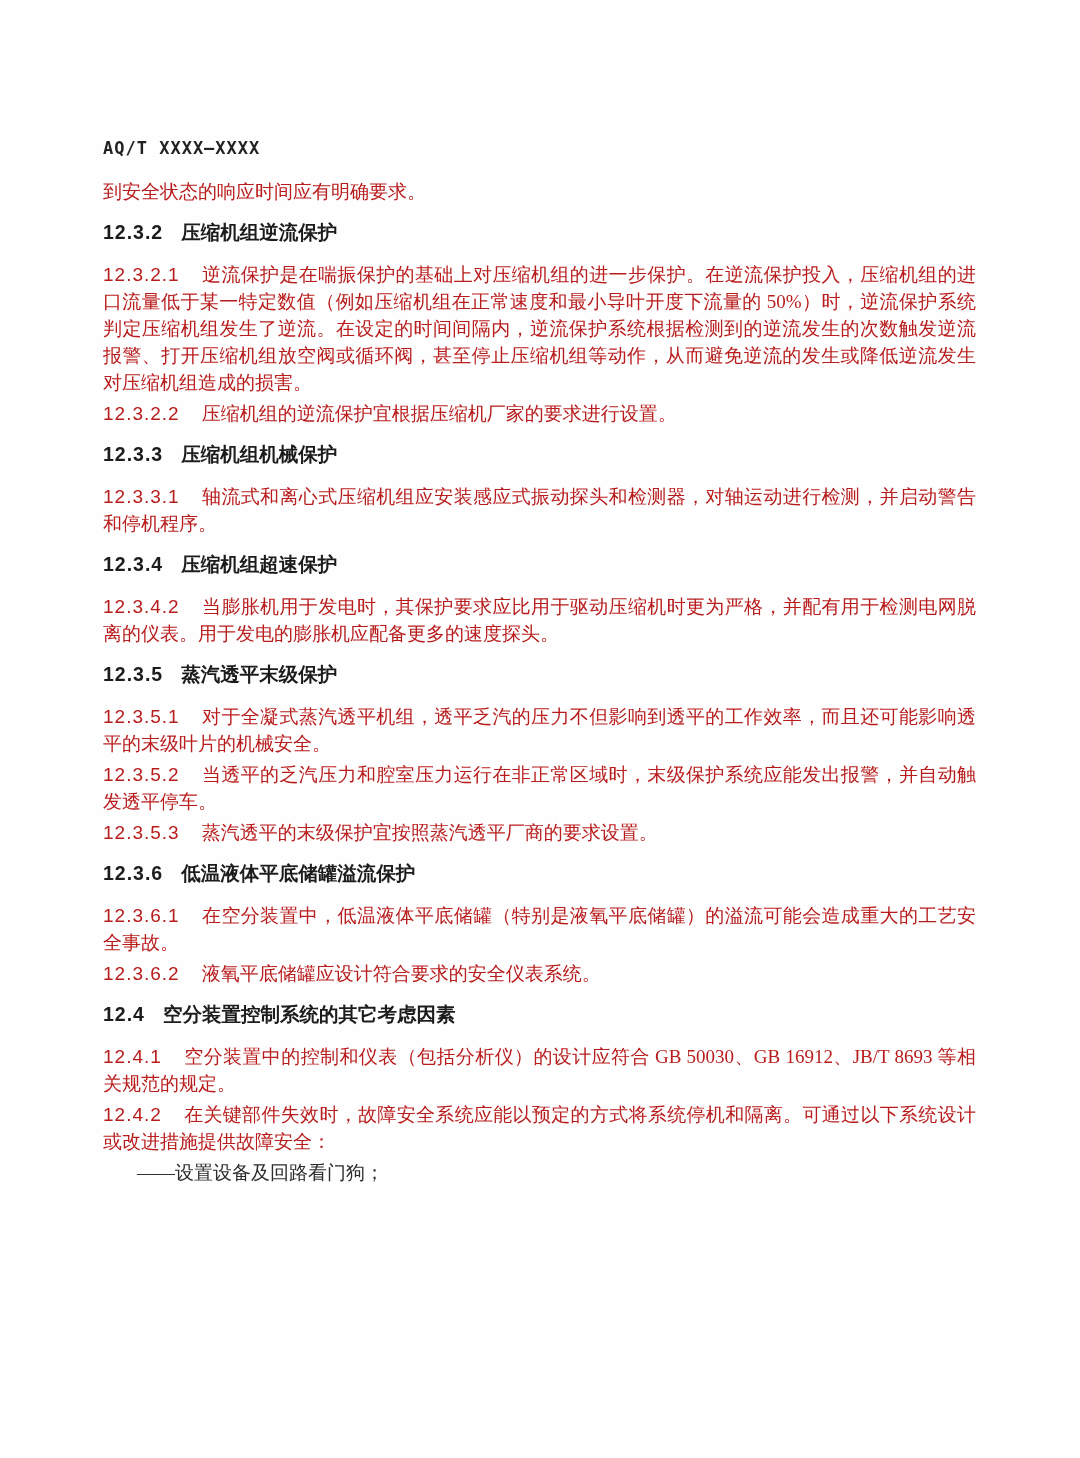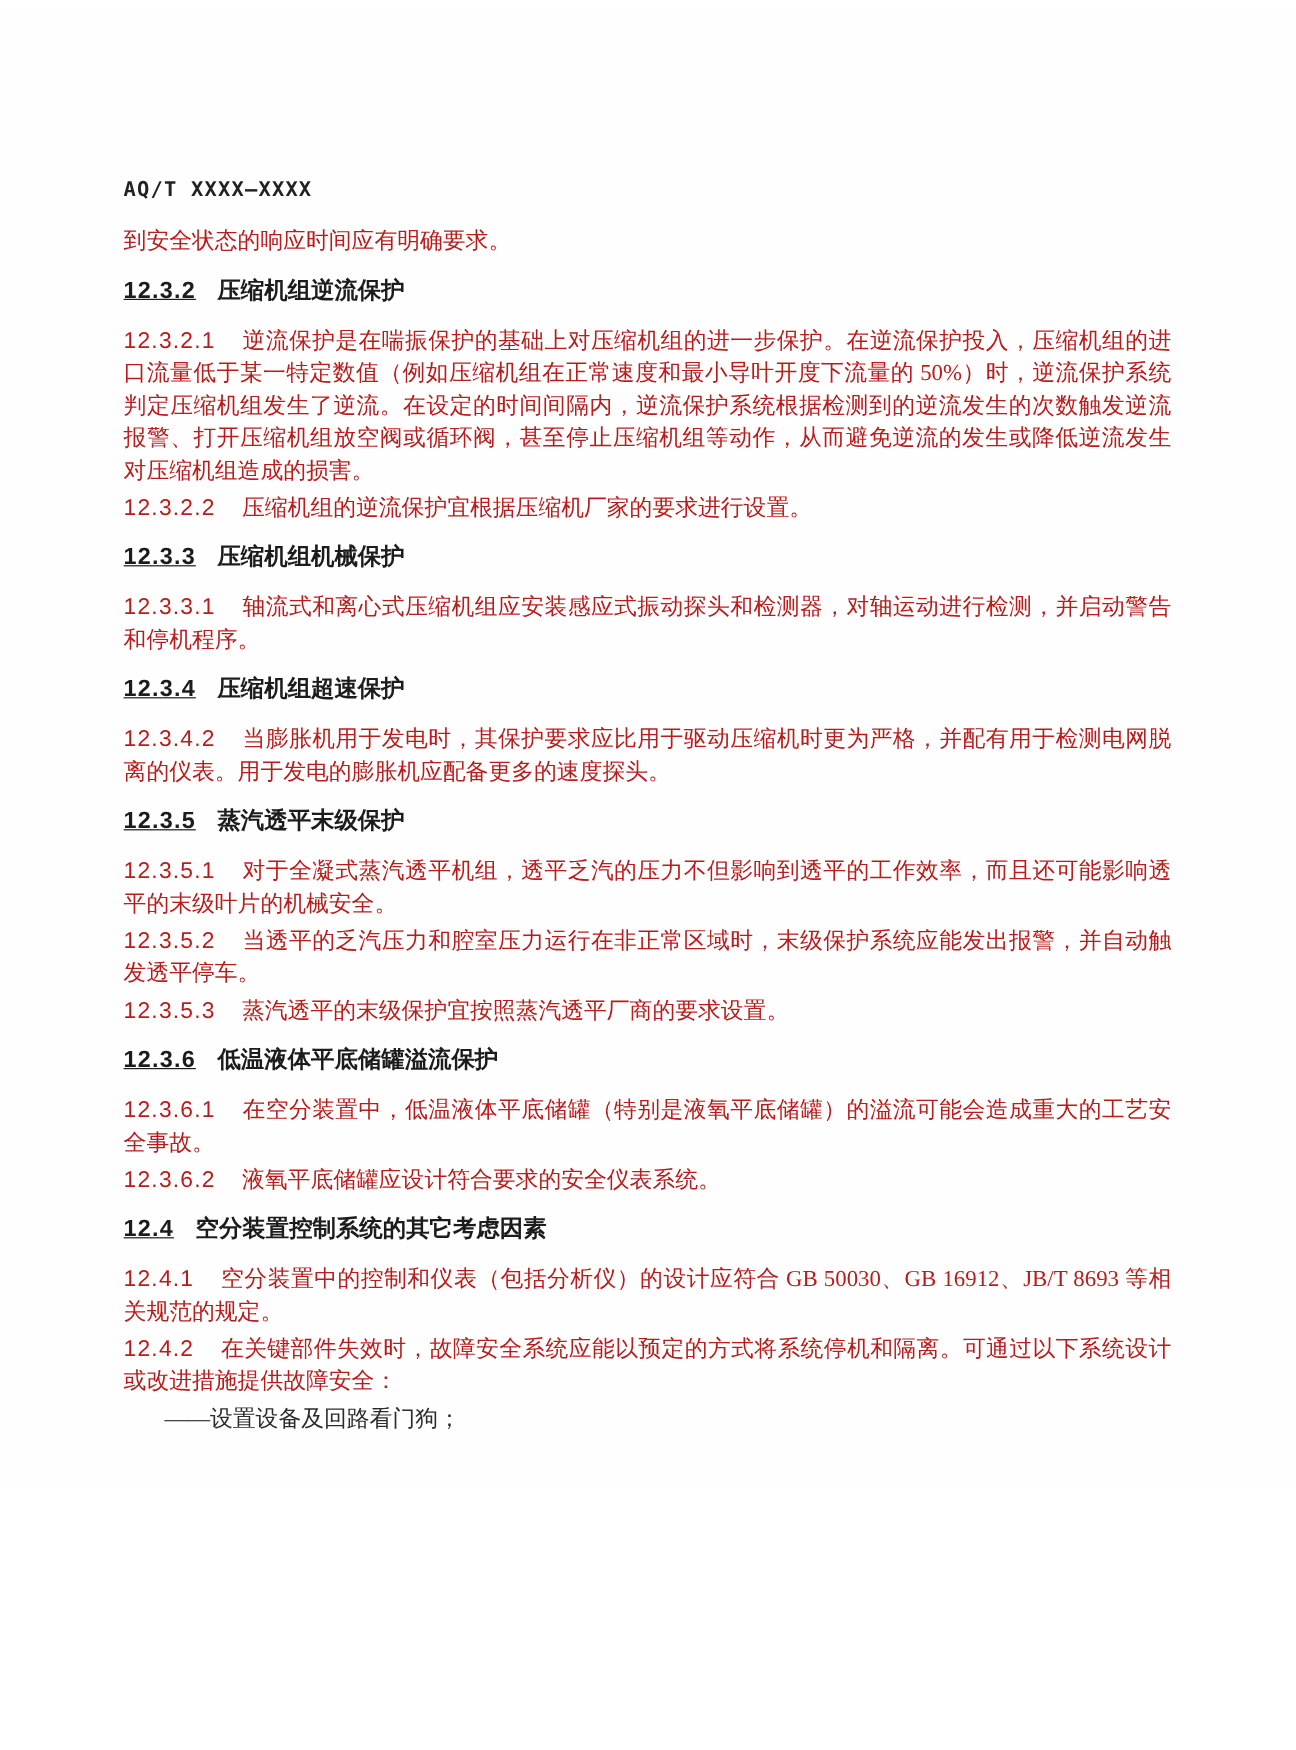--- a/index.html
+++ b/index.html
@@ -1,20 +1,20 @@
 <!DOCTYPE html>
 <html><head>
 <meta charset="utf-8">
 <style>
   html, body { margin: 0; padding: 0; background: #ffffff; }
   .page {
     position: relative;
     width: 1080px;
     height: 1228px;
-    margin: 10px auto;
+    margin: 0 auto;
     background: #fefefe;
     overflow: hidden;
     box-sizing: border-box;
     padding: 138px 104px 0 103px;
     font-family: "Liberation Serif", "DejaVu Serif", serif;
     color: #2b2b2b;
   }
   .running-header {
     font-family: "DejaVu Sans Mono", "Liberation Sans", sans-serif;
     font-weight: bold;
@@ -42,21 +42,20 @@
     font-size: 19.5px;
     line-height: 27px;
     font-weight: bold;
     color: #1c1c1c;
     font-family: "Liberation Sans", "DejaVu Sans", sans-serif;
   }
   .heading .hnum {
     letter-spacing: 1px;
     margin-right: 18px;
     white-space: nowrap;
-    text-decoration: underline;
   }
   .dash-item {
     margin: 0 0 4px 0;
     font-size: 19px;
     line-height: 27px;
     padding-left: 34px;
     text-align: justify;
   }
   .page-number {
     position: absolute;

